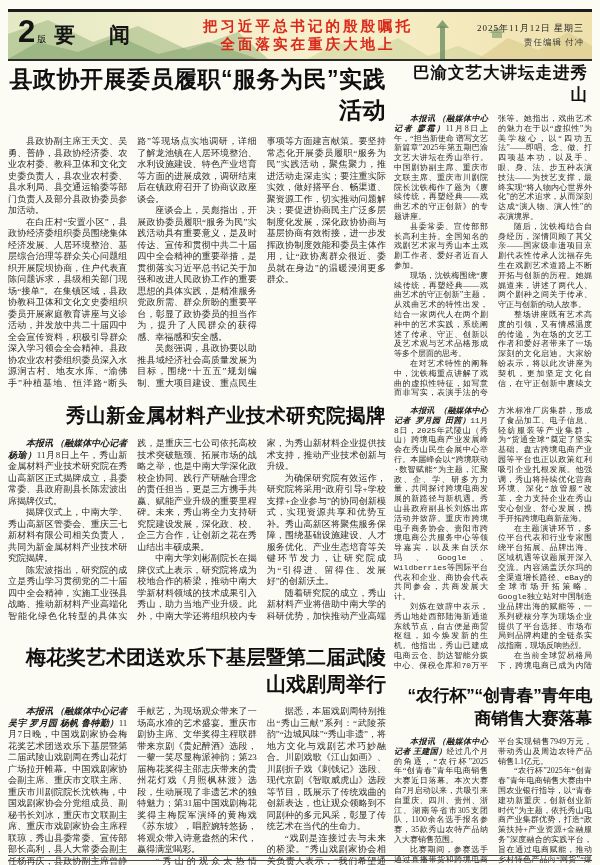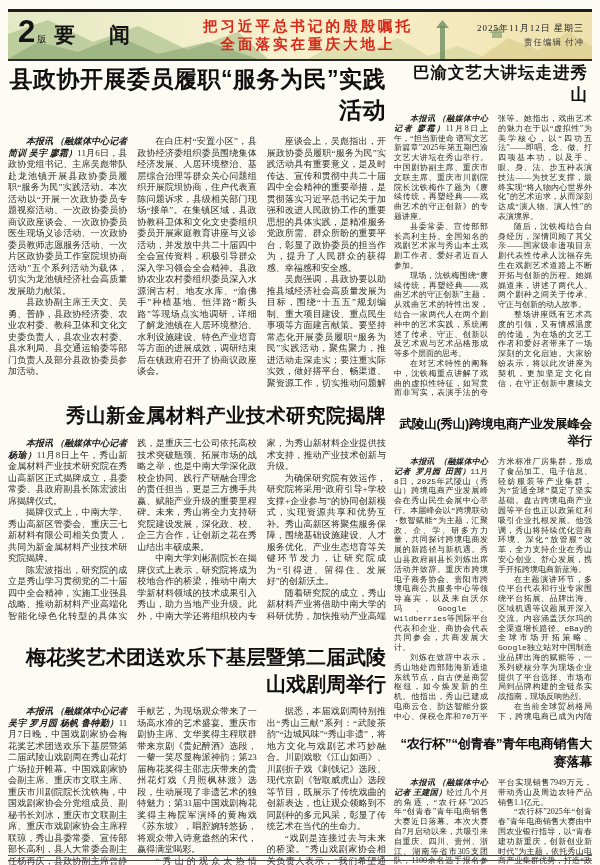--- a/index.html
+++ b/index.html
@@ -28,21 +28,21 @@
   .colL{width:378px;flex:none;}
   .colR{width:198px;flex:none;}
 
   article{display:block;}
   h1{margin:0;color:#101010;font-family:"Liberation Sans",sans-serif;font-weight:900;text-align:right;}
   .t1{font-size:23px;letter-spacing:0.5px;margin:2px 0 10px;}
   .t2{font-size:19.5px;letter-spacing:0.5px;margin:4px 0 9px;}
   .t3{font-size:20px;margin:16px 0 8px;}
   .tA{font-size:16.5px;letter-spacing:1px;margin:0 4px 8px;}
   .tB{font-size:12.5px;letter-spacing:-0.2px;margin:10px 0 7px;}
-  .tC{font-size:13px;letter-spacing:-0.2px;margin:10px 0 7px;}
+  .tC{font-size:17px;letter-spacing:-0.2px;margin:10px 0 7px;}
 
   .body{column-gap:10px;column-fill:auto;overflow:hidden;text-align:justify;}
   .body p{margin:0;text-indent:2em;}
   .bodyL{column-count:3;font-size:9px;line-height:11.5px;}
   .bodyR{column-count:2;font-size:8px;line-height:9.8px;}
   .h-a1{height:262px;}
   .h-a2{height:190px;}
   .h-a3{height:226px;}
   .h-aA{height:292px;}
   .h-aB{height:268px;font-family:Liberation Mono, monospace;}
@@ -85,21 +85,20 @@
     </div>
   </header>
 
   <main class="content">
 
     <section class="colL">
 
       <article>
         <h1 class="t1">县政协开展委员履职“服务为民”实践活动</h1>
         <div class="body bodyL h-a1">
-          <p class="lead-para"><b class="byline">本报讯 （融媒体中心记者 简训 吴宇 廖霜）</b><span>11月6日，县政协党组书记、主席吴彪带队赴龙池镇开展县政协委员履职“服务为民”实践活动。本次活动以“开展一次政协委员专题视察活动、一次政协委员协商议政座谈会、一次政协委员医生现场义诊活动、一次政协委员教师志愿服务活动、一次片区政协委员工作室院坝协商活动”五个系列活动为载体，切实为龙池镇经济社会高质量发展助力献策。</span></p>
           <div>
               <p>县政协副主席王天文、吴勇、普静，县政协经济委、农业农村委、教科卫体和文化文史委负责人，县农业农村委、县水利局、县交通运输委等部门负责人及部分县政协委员参加活动。</p>
               <p>在白庄村“安置小区”，县政协经济委组织委员围绕集体经济发展、人居环境整治、基层综合治理等群众关心问题组织开展院坝协商，住户代表直陈问题诉求，县级相关部门现场“接单”。在集镇区域，县政协教科卫体和文化文史委组织委员开展家庭教育讲座与义诊活动，并发放中共二十届四中全会宣传资料，积极引导群众深入学习领会全会精神。县政协农业农村委组织委员深入水源涧古村、地友水库、“渝佛手”种植基地、恒洋路“断头路”等现场点实地调研，详细了解龙池镇在人居环境整治、水利设施建设、特色产业培育等方面的进展成效，调研结束后在镇政府召开了协商议政座谈会。</p>
               <p>座谈会上，吴彪指出，开展政协委员履职“服务为民”实践活动具有重要意义，是及时传达、宣传和贯彻中共二十届四中全会精神的重要举措，是贯彻落实习近平总书记关于加强和改进人民政协工作的重要思想的具体实践，是精准服务党政所需、群众所盼的重要平台，彰显了政协委员的担当作为，提升了人民群众的获得感、幸福感和安全感。</p>
               <p>吴彪强调，县政协要以助推县域经济社会高质量发展为目标，围绕“十五五”规划编制、重大项目建设、重点民生事项等方面建言献策。要坚持常态化开展委员履职“服务为民”实践活动，聚焦聚力，推进活动走深走实；要注重实际实效，做好搭平台、畅渠道、聚资源工作，切实推动问题解决；要促进协商民主广泛多层制度化发展，深化政协协商与基层协商有效衔接，进一步发挥政协制度效能和委员主体作用，让“政协离群众很近、委员就在身边”的温暖浸润更多群众。</p>
             </div>
         </div>
       </article>
 
       <article>
@@ -142,21 +141,20 @@
               <p>县委常委、宣传部部长高利主持。全国知名的戏剧艺术家与秀山本土戏剧工作者、爱好者近百人参加。</p>
               <p>现场，沈铁梅围绕“赓续传统，再塑经典——戏曲艺术的守正创新”主题，从戏曲艺术的特性出发，结合一家两代人在两个剧种中的艺术实践，系统阐述了传承、守正、创新以及艺术观与艺术品格形成等多个层面的思考。</p>
               <p>在对艺术特性的阐释中，沈铁梅重点讲解了戏曲的虚拟性特征，如写意而非写实，表演手法的夸张等。她指出，戏曲艺术的魅力在于以“虚拟性”为美学核心，以“四功五法”——即唱、念、做、打四项基本功，以及手、眼、身、法、步五种表演技法——为技艺支撑，最终实现“将人物内心世界外化”的艺术追求，从而深刻达成“演人物、演人性”的表演境界。</p>
               <p>随后，沈铁梅结合自身经历，深情回顾了其父亲——国家级非遗项目京剧代表性传承人沈福存先生在戏剧艺术道路上不断开拓与创新的历程。她娓娓道来，讲述了两代人、两个剧种之间关于传承、守正与创新的动人故事。</p>
               <p>整场讲座既有艺术高度的引领，又有情感温度的传递，为在场的文艺工作者和爱好者带来了一场深刻的文化启迪。大家纷纷表示，将以此次讲座为契机，更加坚定文化自信，在守正创新中赓续文脉，共同谱写文艺事业繁荣发展的新篇章。</p>
             </div>
         </div>
       </article>
 
       <article>
-        <h1 class="tB">武陵山(秀山)跨境电商产业发展峰会举行</h1>
         <div class="body bodyR h-aB">
           <p class="lead-para"><b class="byline">本报讯 （融媒体中心记者 罗月园 田茜）</b><span>11月8日，2025年武陵山（秀山）跨境电商产业发展峰会在秀山民生会展中心举行。本届峰会以“跨境联动·数智赋能”为主题，汇聚政、企、学、研多方力量，共同探讨跨境电商发展的新路径与新机遇。秀山县政府副县长刘炼出席活动并致辞。重庆市跨境电子商务协会、贵阳市跨境电商公共服务中心等领导嘉宾，以及来自沃尔玛、Google、Wildberries等国际平台代表和企业、商协会代表共同参会，共商发展大计。</span></p>
           <div>
               <p>刘炼在致辞中表示，秀山地处西部陆海新通道东线节点，自古便是商贸枢纽，如今焕发新的生机。他指出，秀山已建成电商云仓、韵达智能分拨中心、保税仓库和70万平方米标准厂房集群，形成了食品加工、电子信息、轻纺服装等产业集群，为“货通全球”奠定了坚实基础。盘古跨境电商产业园等平台也正以政策红利吸引企业扎根发展。他强调，秀山将持续优化营商环境、深化“放管服”改革，全力支持企业在秀山安心创业、舒心发展，携手开拓跨境电商新蓝海。</p>
               <p>在主题演讲环节，多位平台代表和行业专家围绕平台拓展、品牌出海、区域机遇等议题展开深入交流。内容涵盖沃尔玛的全渠道增长路径、eBay的全球市场开拓策略、Google独立站对中国制造业品牌出海的赋能等，一系列硬核分享为现场企业提供了平台选择、市场布局到品牌构建的全链条实战指南，现场反响热烈。</p>
               <p>在当前全球贸易格局下，跨境电商已成为内陆地区打破地理隔阂、融入全球市场的关键通道。秀山作为渝东南开放门户和西部陆海新通道重要节点，将持续发挥区位与政策优势，加强与各方合作，推动跨境电商高质量发展，为内陆开放和区域经济融合注入新动能。</p>
             </div>
         </div>
       </article>
 

